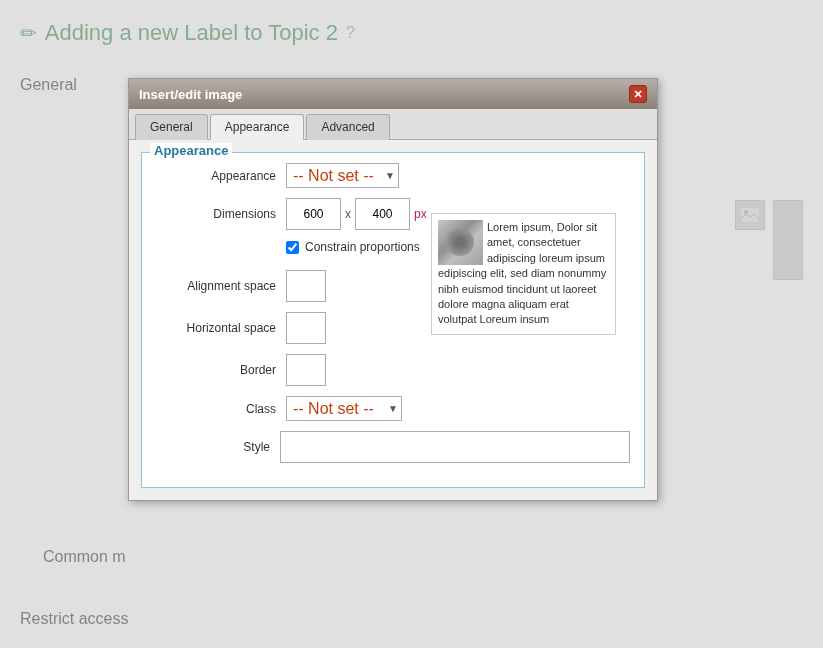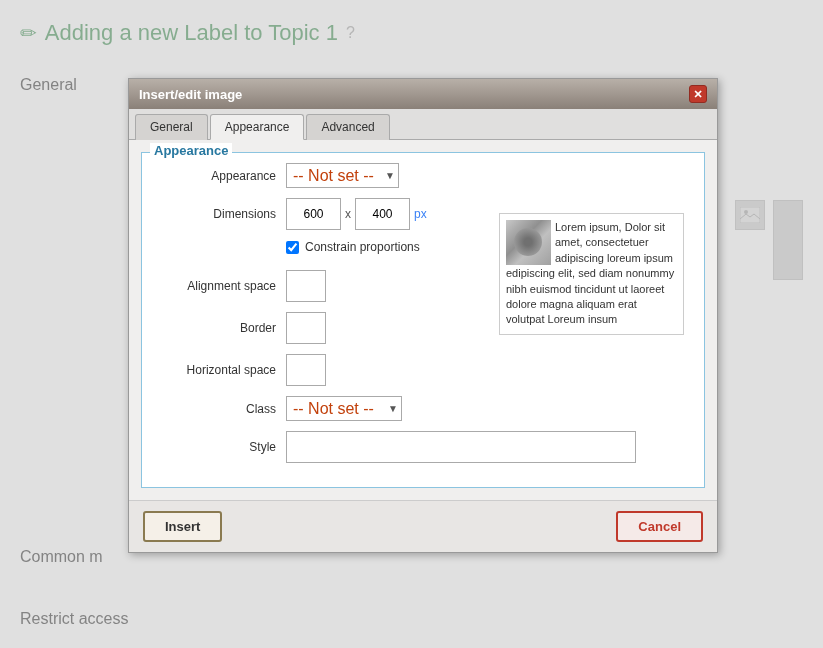--- a/index.html
+++ b/index.html
@@ -57,21 +57,21 @@
       position: absolute;
       top: 0; left: 0; right: 0; bottom: 0;
       background: rgba(200,200,200,0.4);
     }
 
     
     .modal {
       position: absolute;
       top: 78px;
       left: 128px;
-      width: 590px;
+      width: 530px;
       background: #f0efee;
       border: 1px solid #999;
       box-shadow: 2px 2px 8px rgba(0,0,0,0.3);
     }
 
     .modal-titlebar {
       background: linear-gradient(to bottom, #b8b0a8, #8a8078);
       padding: 6px 10px;
       display: flex;
       align-items: center;
@@ -172,21 +172,21 @@
       padding: 8px 4px;
       font-size: 12px;
       background: #fff;
     }
 
     .dim-input {
       width: 55px;
       text-align: center;
     }
     .px-label {
-      color: #3b82f6;
+      color: #be185d;
       font-size: 12px;
     }
     .x-label {
       color: #555;
       font-size: 12px;
     }
 
     
     .select-wrapper {
       position: relative;
@@ -233,21 +233,21 @@
 
     
     .style-input {
       width: 350px;
     }
 
     
     .preview-box {
       position: absolute;
       top: 60px;
-      right: 20px;
+      right: 28px;
       width: 185px;
       border: 1px solid #ccc;
       background: #fff;
       padding: 6px;
       font-size: 11px;
       color: #333;
       line-height: 1.4;
       max-height: 190px;
       overflow: hidden;
     }
@@ -320,37 +320,37 @@
       align-items: center;
       justify-content: center;
     }
   </style>
 </head>
 <body>
 
 <div class="page-bg">
   <div class="page-title">
     <span class="page-title-icon">✏</span>
-    <span>Adding a new Label to Topic 1</span>
+    <span>Adding a new Label to Topic 2</span>
     <span class="page-title-help">?</span>
   </div>
   <div class="sidebar-label">General</div>
 </div>
 
 <div class="bg-right-box1"></div>
 <div class="bg-right-box2">
   <svg width="20" height="16" viewBox="0 0 20 16" fill="#999">
     <rect width="20" height="16" rx="1" fill="#ddd" stroke="#bbb"></rect>
     <circle cx="6" cy="5" r="2" fill="#aaa"></circle>
     <path d="M0 12 L6 7 L10 10 L14 7 L20 12" stroke="#aaa" fill="none"></path>
   </svg>
 </div>
 
 <div style="position:absolute; top:548px; left:0; padding-left:20px;">
-  <div class="common-m-label" style="margin-top:0;">Common m</div>
+  <div class="common-m-label" style="margin-top:0;margin-left:23px;">Common m</div>
 </div>
 <div style="position:absolute; top:610px; left:0; padding-left:20px;">
   <div class="restrict-label" style="margin-top:0;">Restrict access</div>
 </div>
 
 <div class="modal-overlay"></div>
 
 <div class="modal">
 
   <div class="modal-titlebar">
@@ -404,28 +404,28 @@
       </div>
 
       <div class="form-row">
         <div class="form-label">Alignment space</div>
         <div class="form-control">
           <input type="text" class="space-input" value="" style="">
         </div>
       </div>
 
       <div class="form-row">
+        <div class="form-label">Horizontal space</div>
+        <div class="form-control">
+          <input type="text" class="space-input" value="" style="">
+        </div>
+      </div>
+
+      <div class="form-row">
         <div class="form-label">Border</div>
-        <div class="form-control">
-          <input type="text" class="space-input" value="" style="">
-        </div>
-      </div>
-
-      <div class="form-row">
-        <div class="form-label">Horizontal space</div>
         <div class="form-control">
           <input type="text" class="space-input" value="" style="">
         </div>
       </div>
 
       <div class="form-row">
         <div class="form-label">Class</div>
         <div class="form-control">
           <div class="select-wrapper">
             <select>
@@ -441,17 +441,13 @@
 
       <div class="form-row">
         <div class="form-label">Style</div>
         <div class="form-control">
           <input type="text" class="style-input" value="" style="">
         </div>
       </div>
     </div>
   </div>
 
-  <div class="modal-footer">
-    <button class="btn-insert">Insert</button>
-    <button class="btn-cancel">Cancel</button>
-  </div>
 </div>
 
 </body></html>

